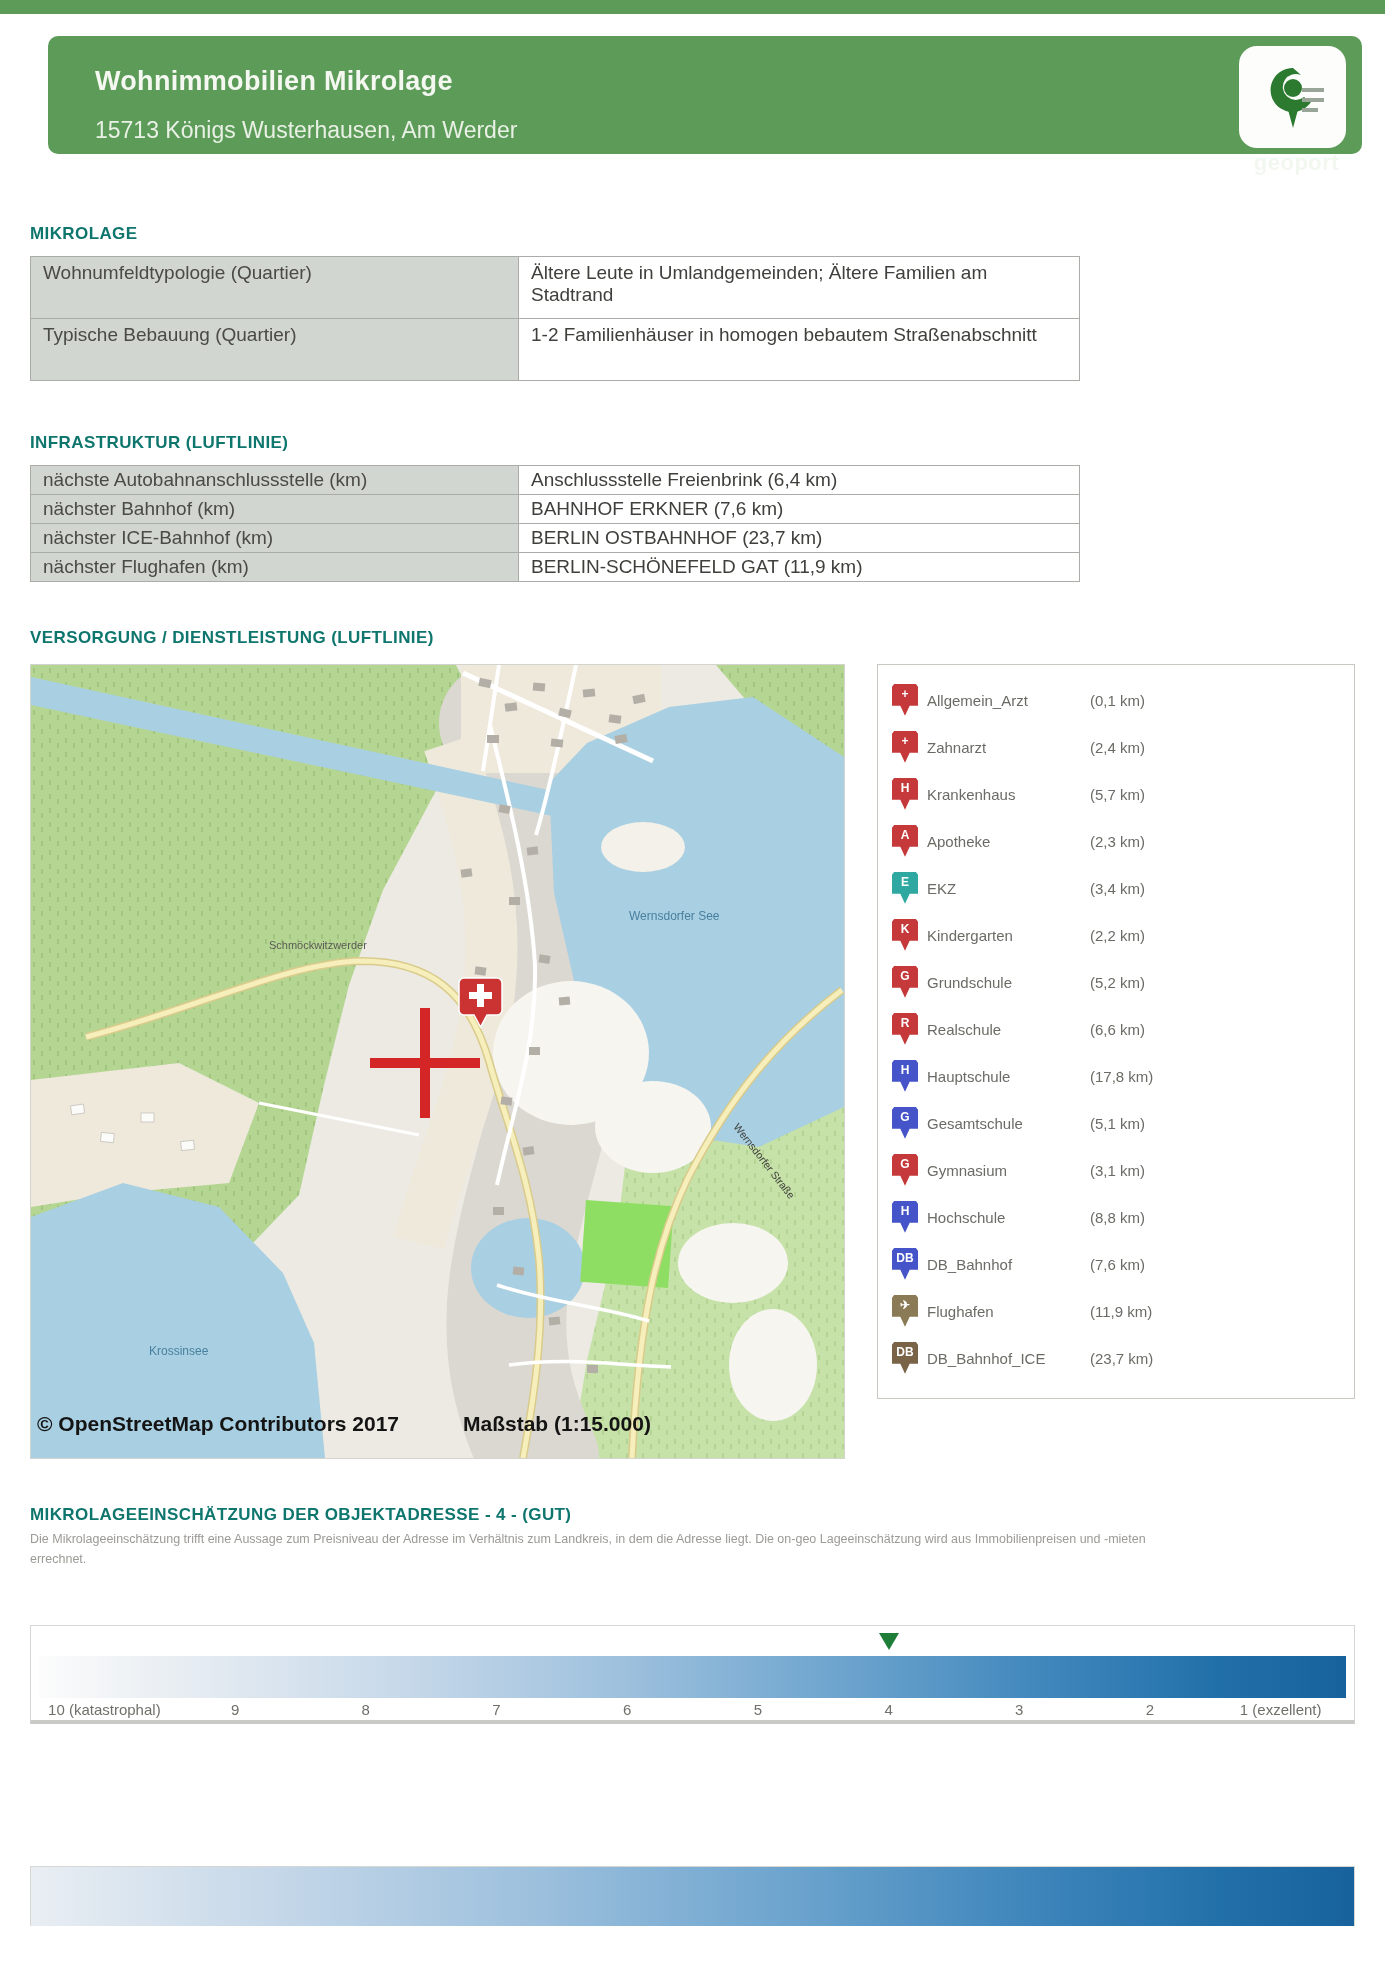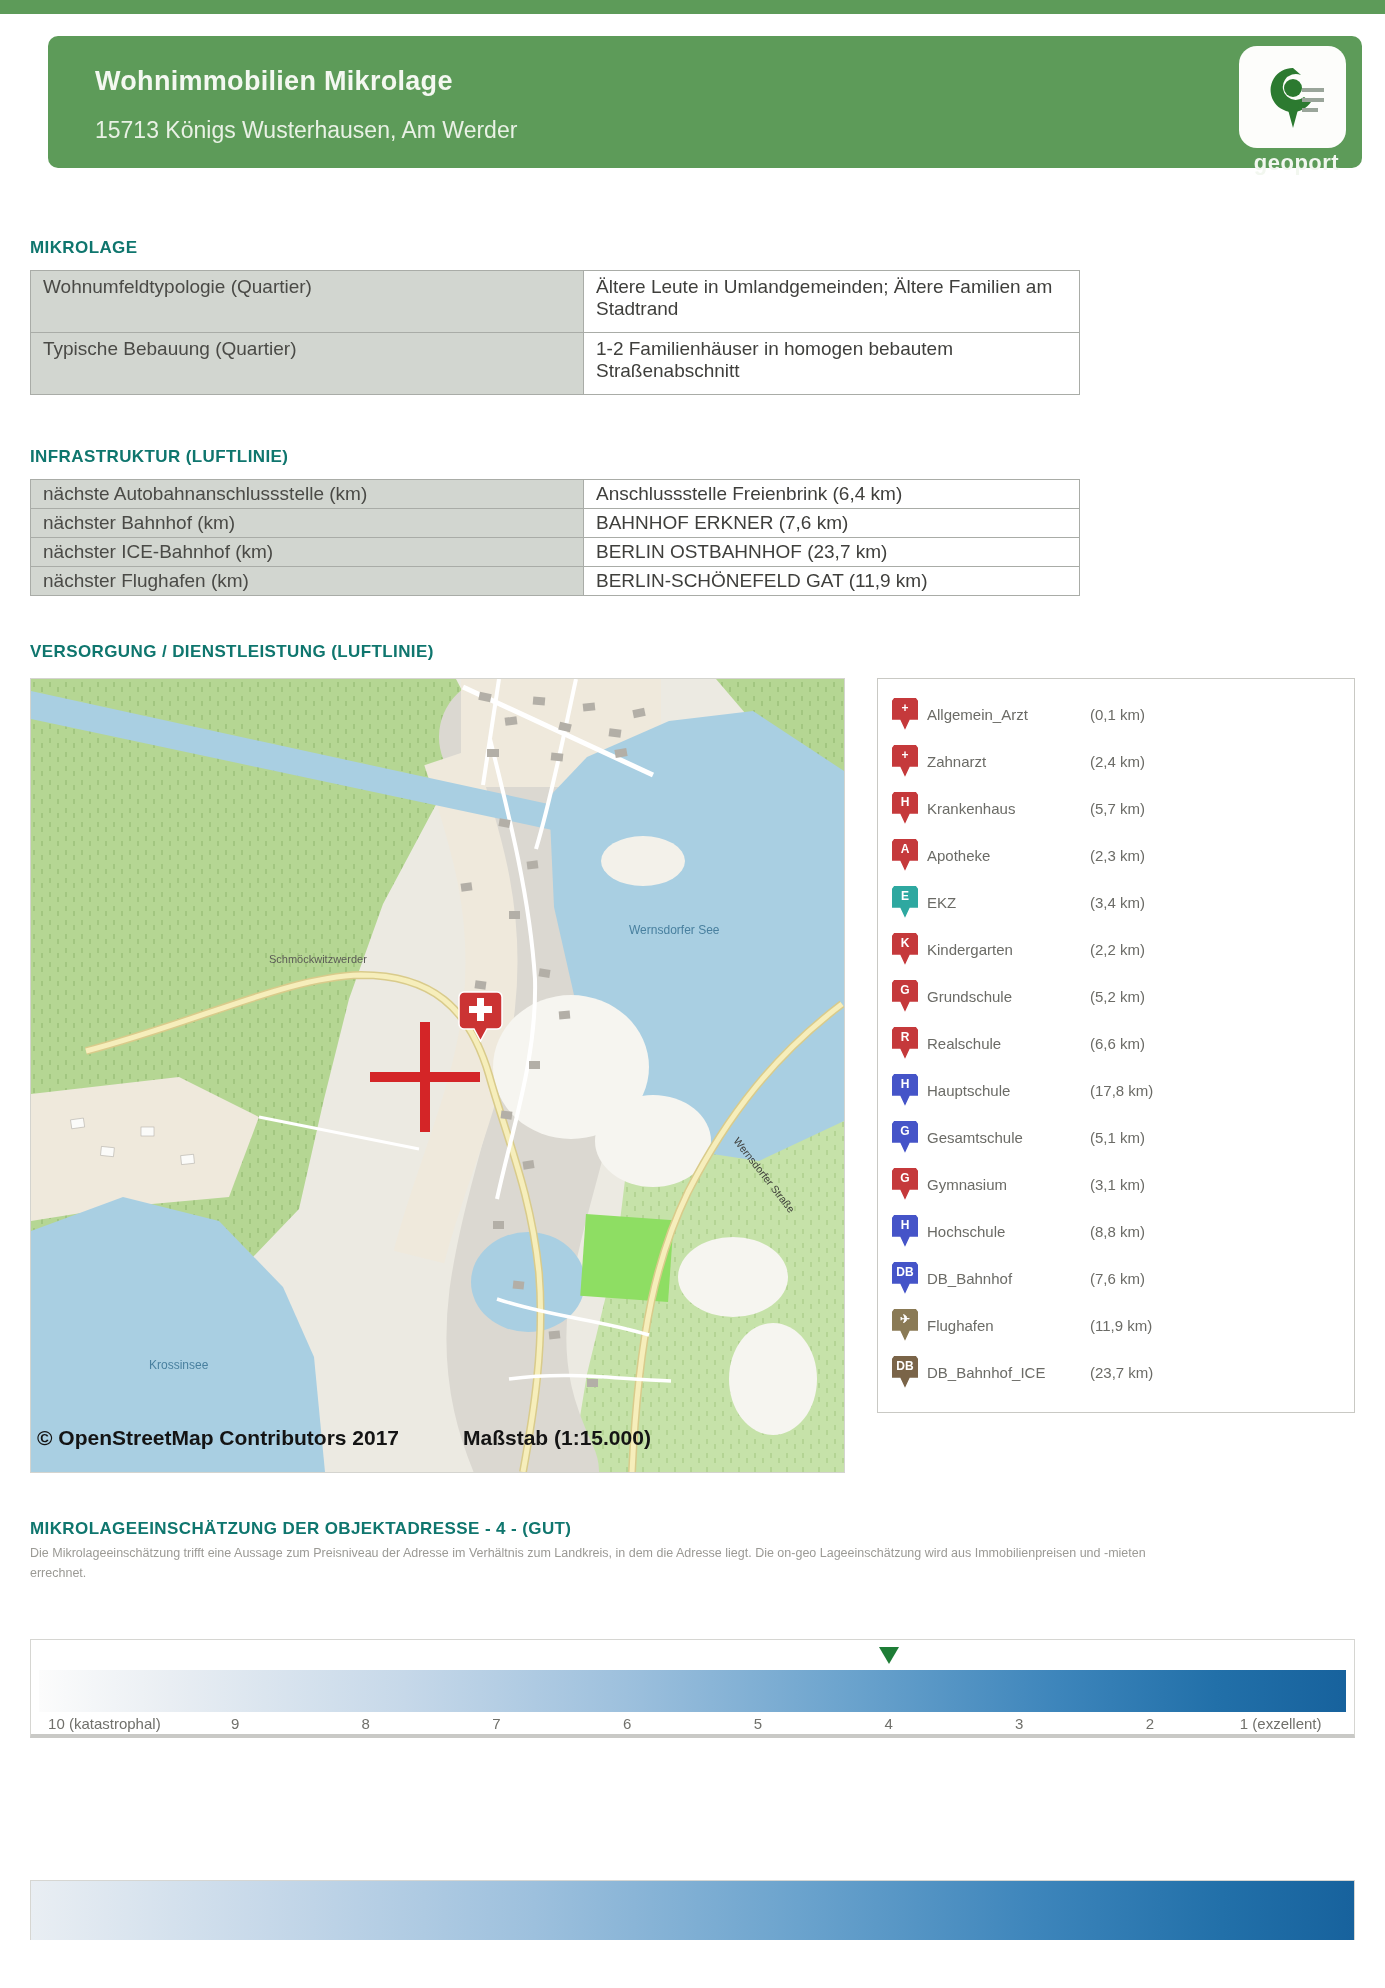--- a/index.html
+++ b/index.html
@@ -1,41 +1,41 @@
 <!DOCTYPE html>
 <html><head>
 <meta charset="utf-8">
 <style>
   * { box-sizing: border-box; margin: 0; padding: 0; }
   html,body { width:1385px; height:1988px; background:#fff; overflow:hidden;
     font-family:"Liberation Sans", sans-serif; }
 
   .top-strip { height:14px; background:#5d9b59; }
 
-  .header-card { position:relative; margin:22px 23px 0 48px; height:132px;
+  .header-card { position:relative; margin:22px 23px 0 48px; height:118px;
     background:#5d9b59; border-radius:10px; }
   .header-title { padding:30px 0 0 47px; font-size:27px; font-weight:bold;
     color:#f4f8f1; letter-spacing:.3px; }
   .header-address { padding:20px 0 0 47px; font-size:23px; color:#e9f1e5; }
   .logo-box { position:absolute; top:10px; right:16px; width:107px; height:102px;
     background:#fdfdfb; border-radius:18px; display:flex; align-items:center; justify-content:center; }
   .logo-text { position:absolute; top:114px; right:12px; width:107px; text-align:center;
     font-size:22px; font-weight:bold; color:#f2f7ef; letter-spacing:.5px; }
 
   .content { margin:0 30px; }
   .section-heading { font-size:17px; font-weight:bold; color:#0f766e; letter-spacing:.4px; }
   .mh1 { margin-top:70px; }
   .mh2 { margin-top:52px; }
   .mh3 { margin-top:46px; }
   .mh4 { margin-top:46px; }
 
   table.datatable { border-collapse:collapse; width:1050px; margin-top:12px;
     font-size:19px; color:#3f3f3c; }
   table.datatable td { border:1px solid #a9aca7; padding:5px 12px; vertical-align:top; }
-  table.datatable td.lbl { width:553px; background:#d2d6d0; color:#4a4a46; }
+  table.datatable td.lbl { width:488px; background:#d2d6d0; color:#4a4a46; }
   table.mikro td { height:62px; }
   table.infra td { padding:3px 12px; }
 
   .map-row { display:flex; justify-content:space-between; margin-top:16px; }
   .map-box { position:relative; width:815px; height:795px; border:1px solid #d4d4cf; background:#3b82f6; }
   .map-box svg { display:block; }
 
   .legend-box { width:478px; height:735px; border:1px solid #c9c9c4; background:#fff; padding:12px 0; }
   .leg-item { position:relative; display:flex; align-items:center; height:47px; padding:0 14px; }
   .leg-icon { width:26px; height:33px; flex:0 0 26px; display:flex; justify-content:center;

